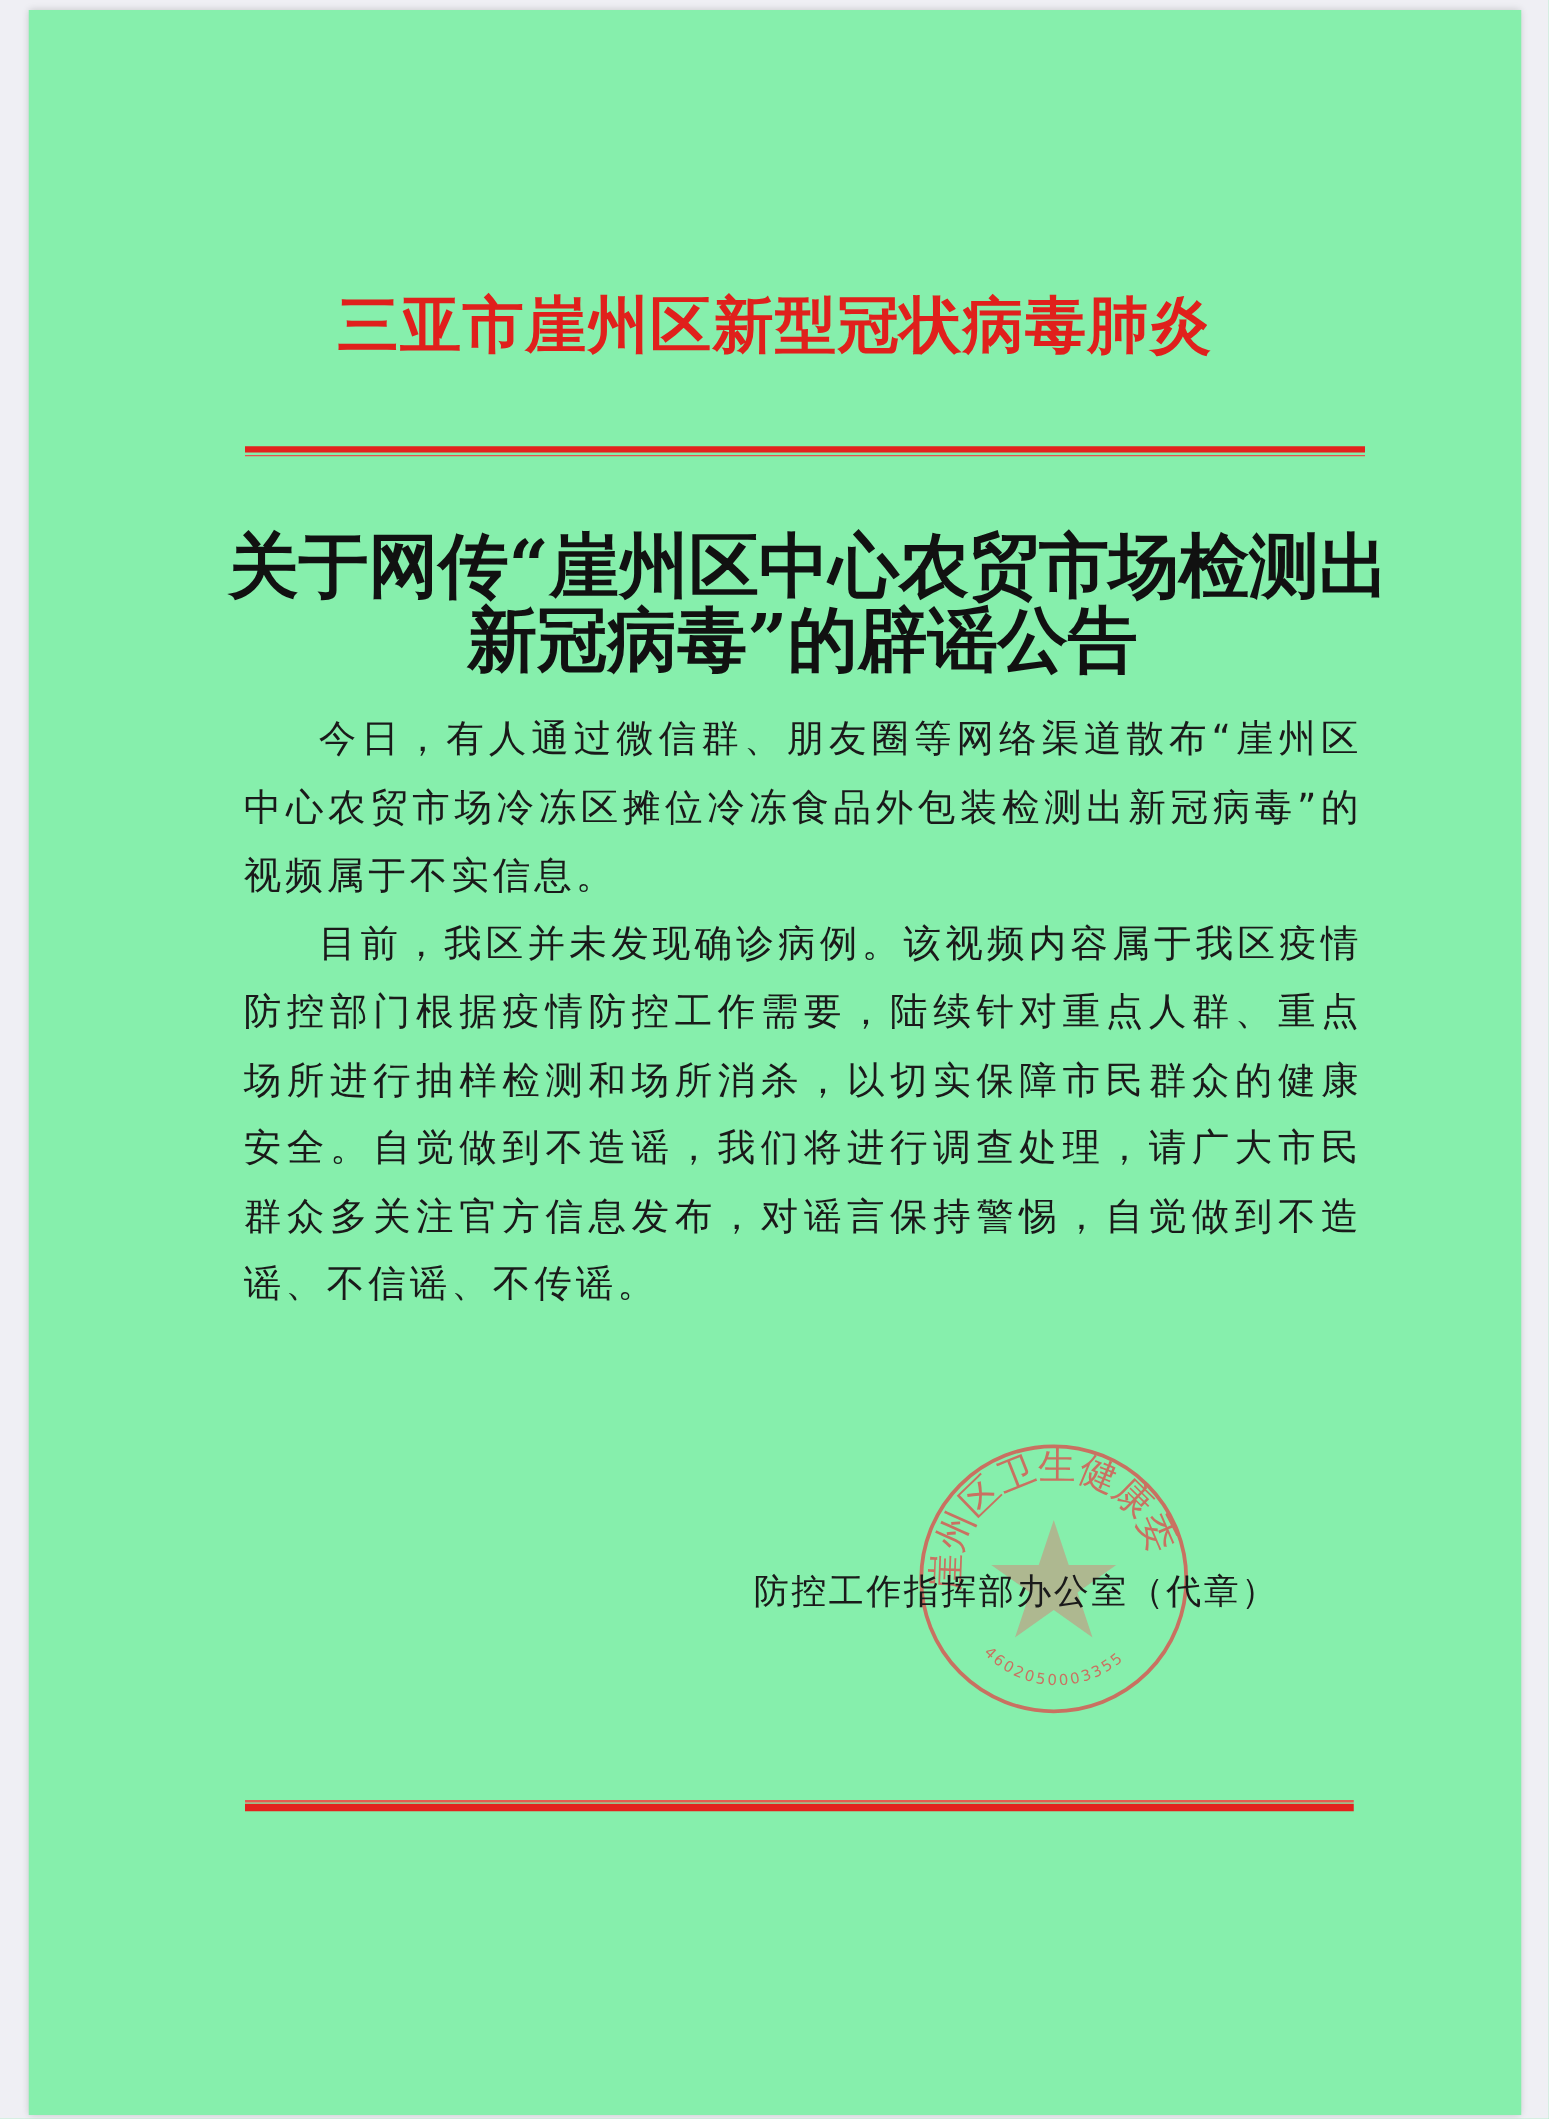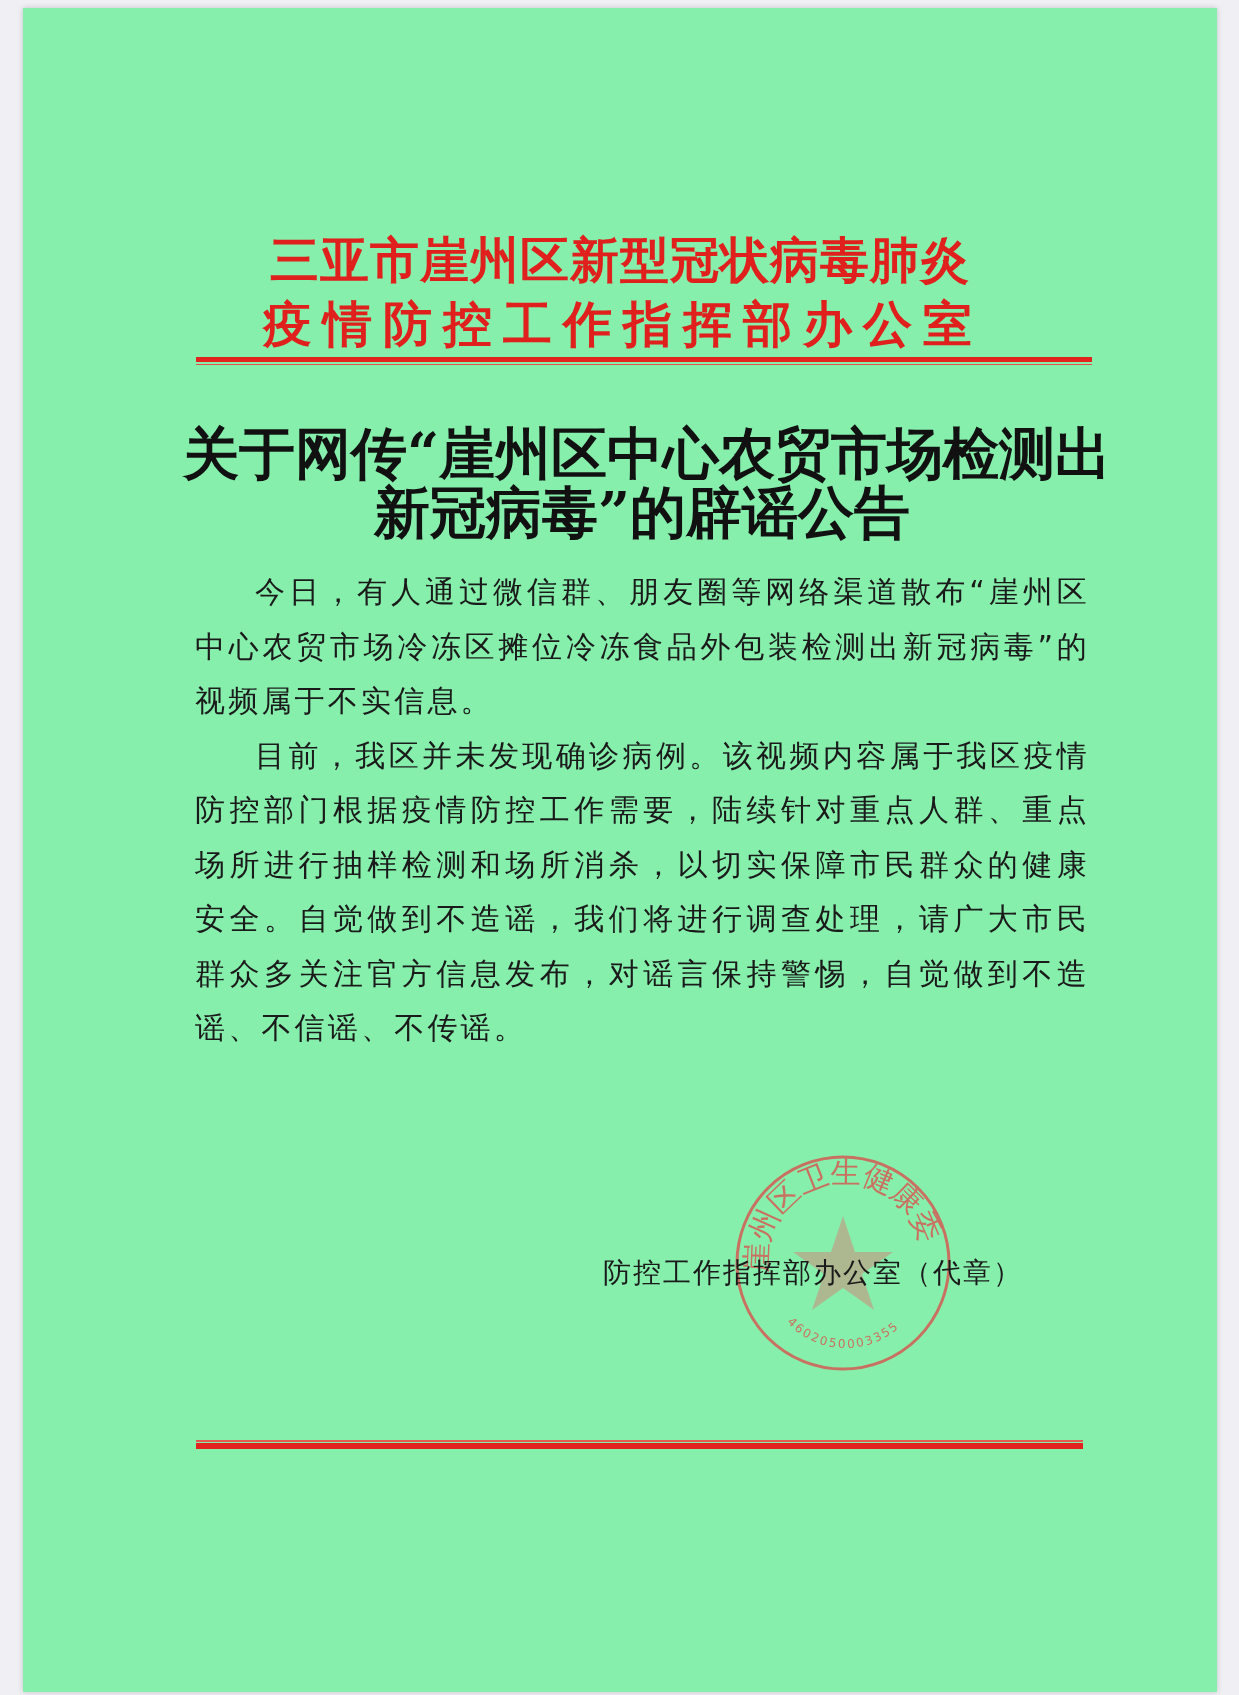--- a/index.html
+++ b/index.html
@@ -97,21 +97,20 @@
       opacity: 0.75;
       pointer-events: none;
     }
   </style>
 </head>
 <body>
 
 <div class="page">
 
   <div class="letterhead lh1">三亚市崖州区新型冠状病毒肺炎</div>
-  <div class="letterhead lh2">疫情防控工作指挥部办公室</div>
 
   <div class="red-rule rule-top-thick"></div>
   <div class="red-rule rule-top-thin"></div>
 
   <div class="doc-title t1">关于网传“崖州区中心农贸市场检测出</div>
   <div class="doc-title t2">新冠病毒”的辟谣公告</div>
 
   <div class="body-text" style="top:557px;">
     <p>今日，有人通过微信群、朋友圈等网络渠道散布“崖州区中心农贸市场冷冻区摊位冷冻食品外包装检测出新冠病毒”的视频属于不实信息。</p>
     <p>目前，我区并未发现确诊病例。该视频内容属于我区疫情防控部门根据疫情防控工作需要，陆续针对重点人群、重点场所进行抽样检测和场所消杀，以切实保障市民群众的健康安全。自觉做到不造谣，我们将进行调查处理，请广大市民群众多关注官方信息发布，对谣言保持警惕，自觉做到不造谣、不信谣、不传谣。</p>

